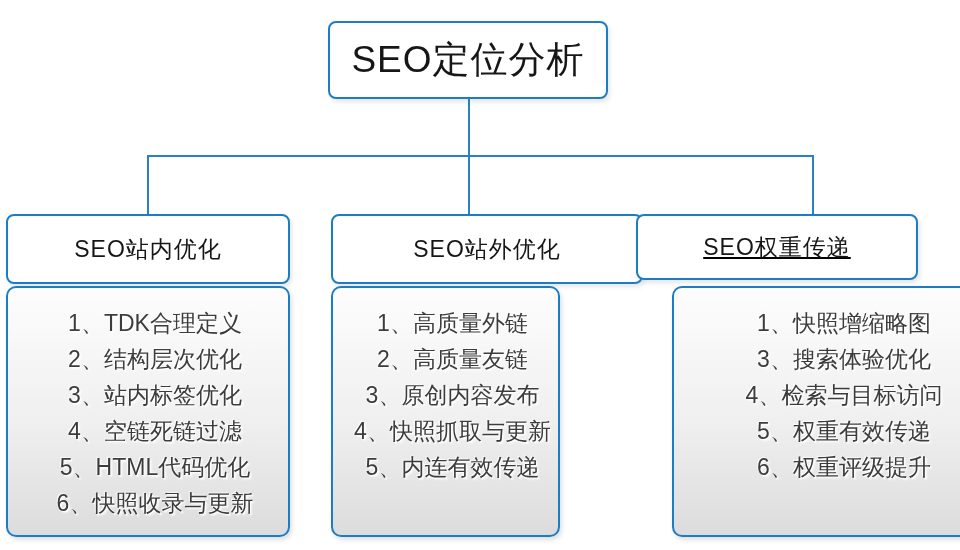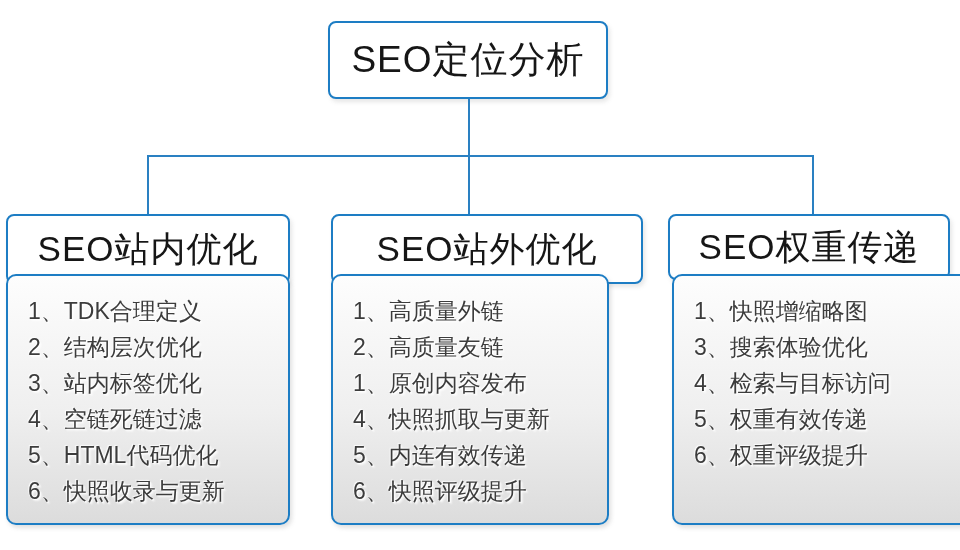--- a/index.html
+++ b/index.html
@@ -22,44 +22,45 @@
     border-radius: 8px;
     background: #ffffff;
     box-sizing: border-box;
     display: flex;
     align-items: center;
     justify-content: center;
     box-shadow: 2px 3px 4px rgba(120,120,120,0.18);
   }
   .node-title {
     color: #161616;
-    font-size: 35px;
+    font-size: 23px;
     letter-spacing: 1px;
     white-space: nowrap;
   }
   .root-box   { left: 328px; top: 15px;  width: 280px; height: 78px; }
   .root-box .node-title { font-size: 37px; }
 
   .header-col1 { left: 6px;   top: 208px; width: 284px; height: 70px; }
   .header-col2 { left: 331px; top: 208px; width: 312px; height: 70px; }
-  .header-col3 { left: 668px; top: 208px; width: 282px; height: 66px; }
+  .header-col3 { left: 636px; top: 208px; width: 282px; height: 66px; text-decoration: underline; }
 
   .panel {
     position: absolute;
-    top: 268px;
+    top: 280px;
     height: 251px;
     border: 2px solid #1d7dc4;
     border-radius: 10px;
     box-sizing: border-box;
     background: linear-gradient(180deg, #fdfdfd 0%, #efefef 55%, #dcdcdc 100%);
     box-shadow: 2px 3px 4px rgba(120,120,120,0.22);
     padding: 17px 6px 0 20px;
+    text-align: center;
   }
   .panel-col1 { left: 6px;   width: 284px; }
-  .panel-col2 { left: 331px; width: 278px; }
+  .panel-col2 { left: 331px; width: 229px; }
   .panel-col3 { left: 672px; width: 330px; }
 
   .list-item {
     height: 36px;
     line-height: 36px;
     font-size: 23px;
     color: #3c3c3c;
     white-space: nowrap;
     text-shadow: 1px 1px 1px rgba(255,255,255,0.95),
                 -1px -1px 1px rgba(255,255,255,0.85),
@@ -102,24 +103,23 @@
     <div class="list-item">5、HTML代码优化</div>
     <div class="list-item">6、快照收录与更新</div>
   </div>
 
   <div class="node header-col2">
     <span class="node-title">SEO站外优化</span>
   </div>
   <div class="panel panel-col2">
     <div class="list-item">1、高质量外链</div>
     <div class="list-item">2、高质量友链</div>
-    <div class="list-item">1、原创内容发布</div>
+    <div class="list-item">3、原创内容发布</div>
     <div class="list-item">4、快照抓取与更新</div>
     <div class="list-item">5、内连有效传递</div>
-    <div class="list-item">6、快照评级提升</div>
   </div>
 
   <div class="node header-col3">
     <span class="node-title">SEO权重传递</span>
   </div>
   <div class="panel panel-col3">
     <div class="list-item">1、快照增缩略图</div>
     <div class="list-item">3、搜索体验优化</div>
     <div class="list-item">4、检索与目标访问</div>
     <div class="list-item">5、权重有效传递</div>

